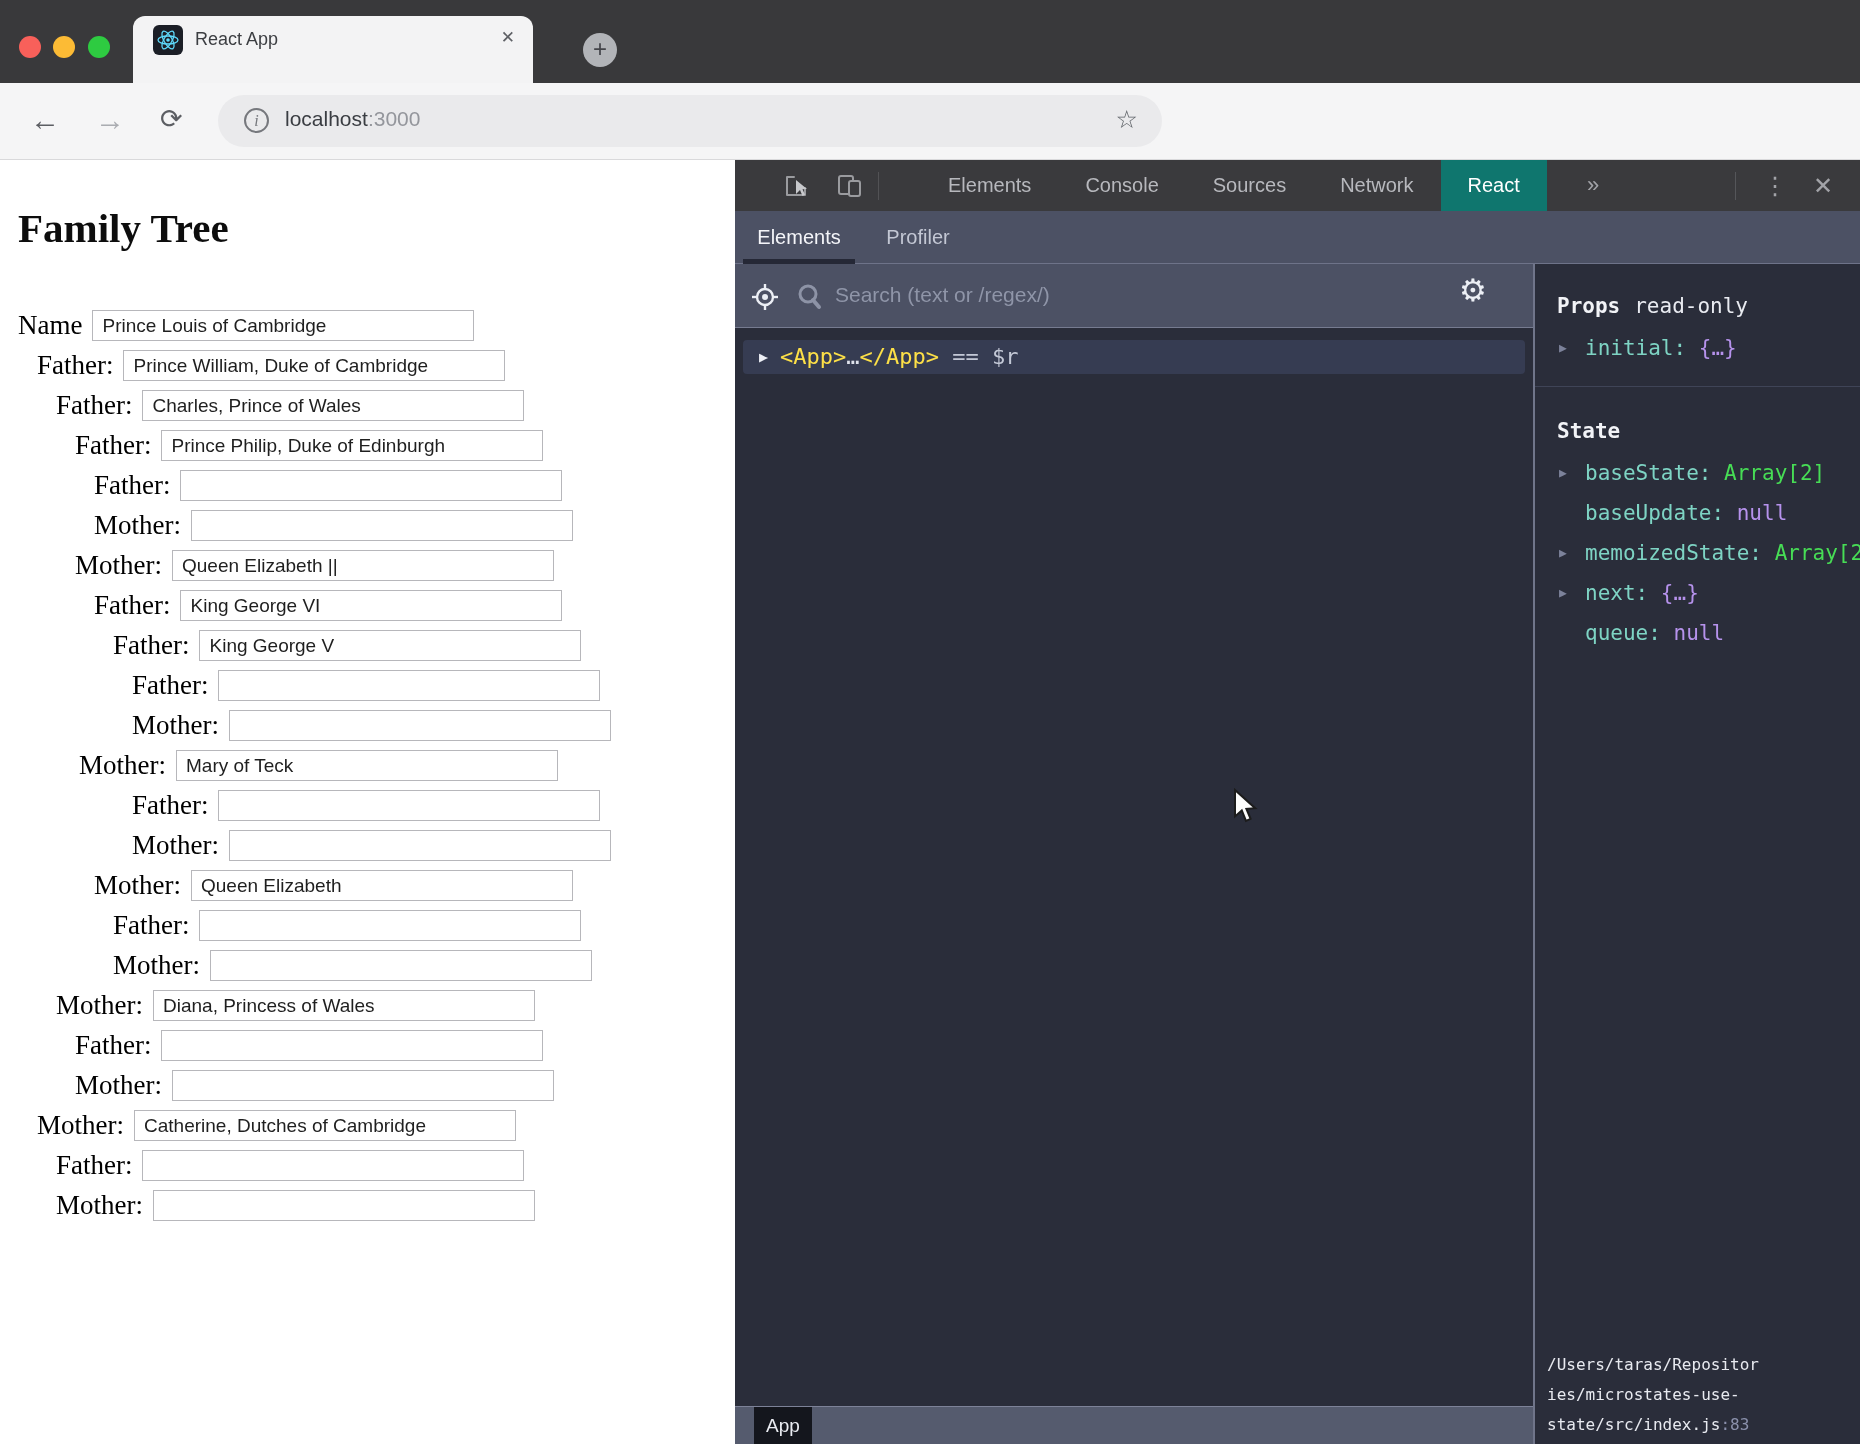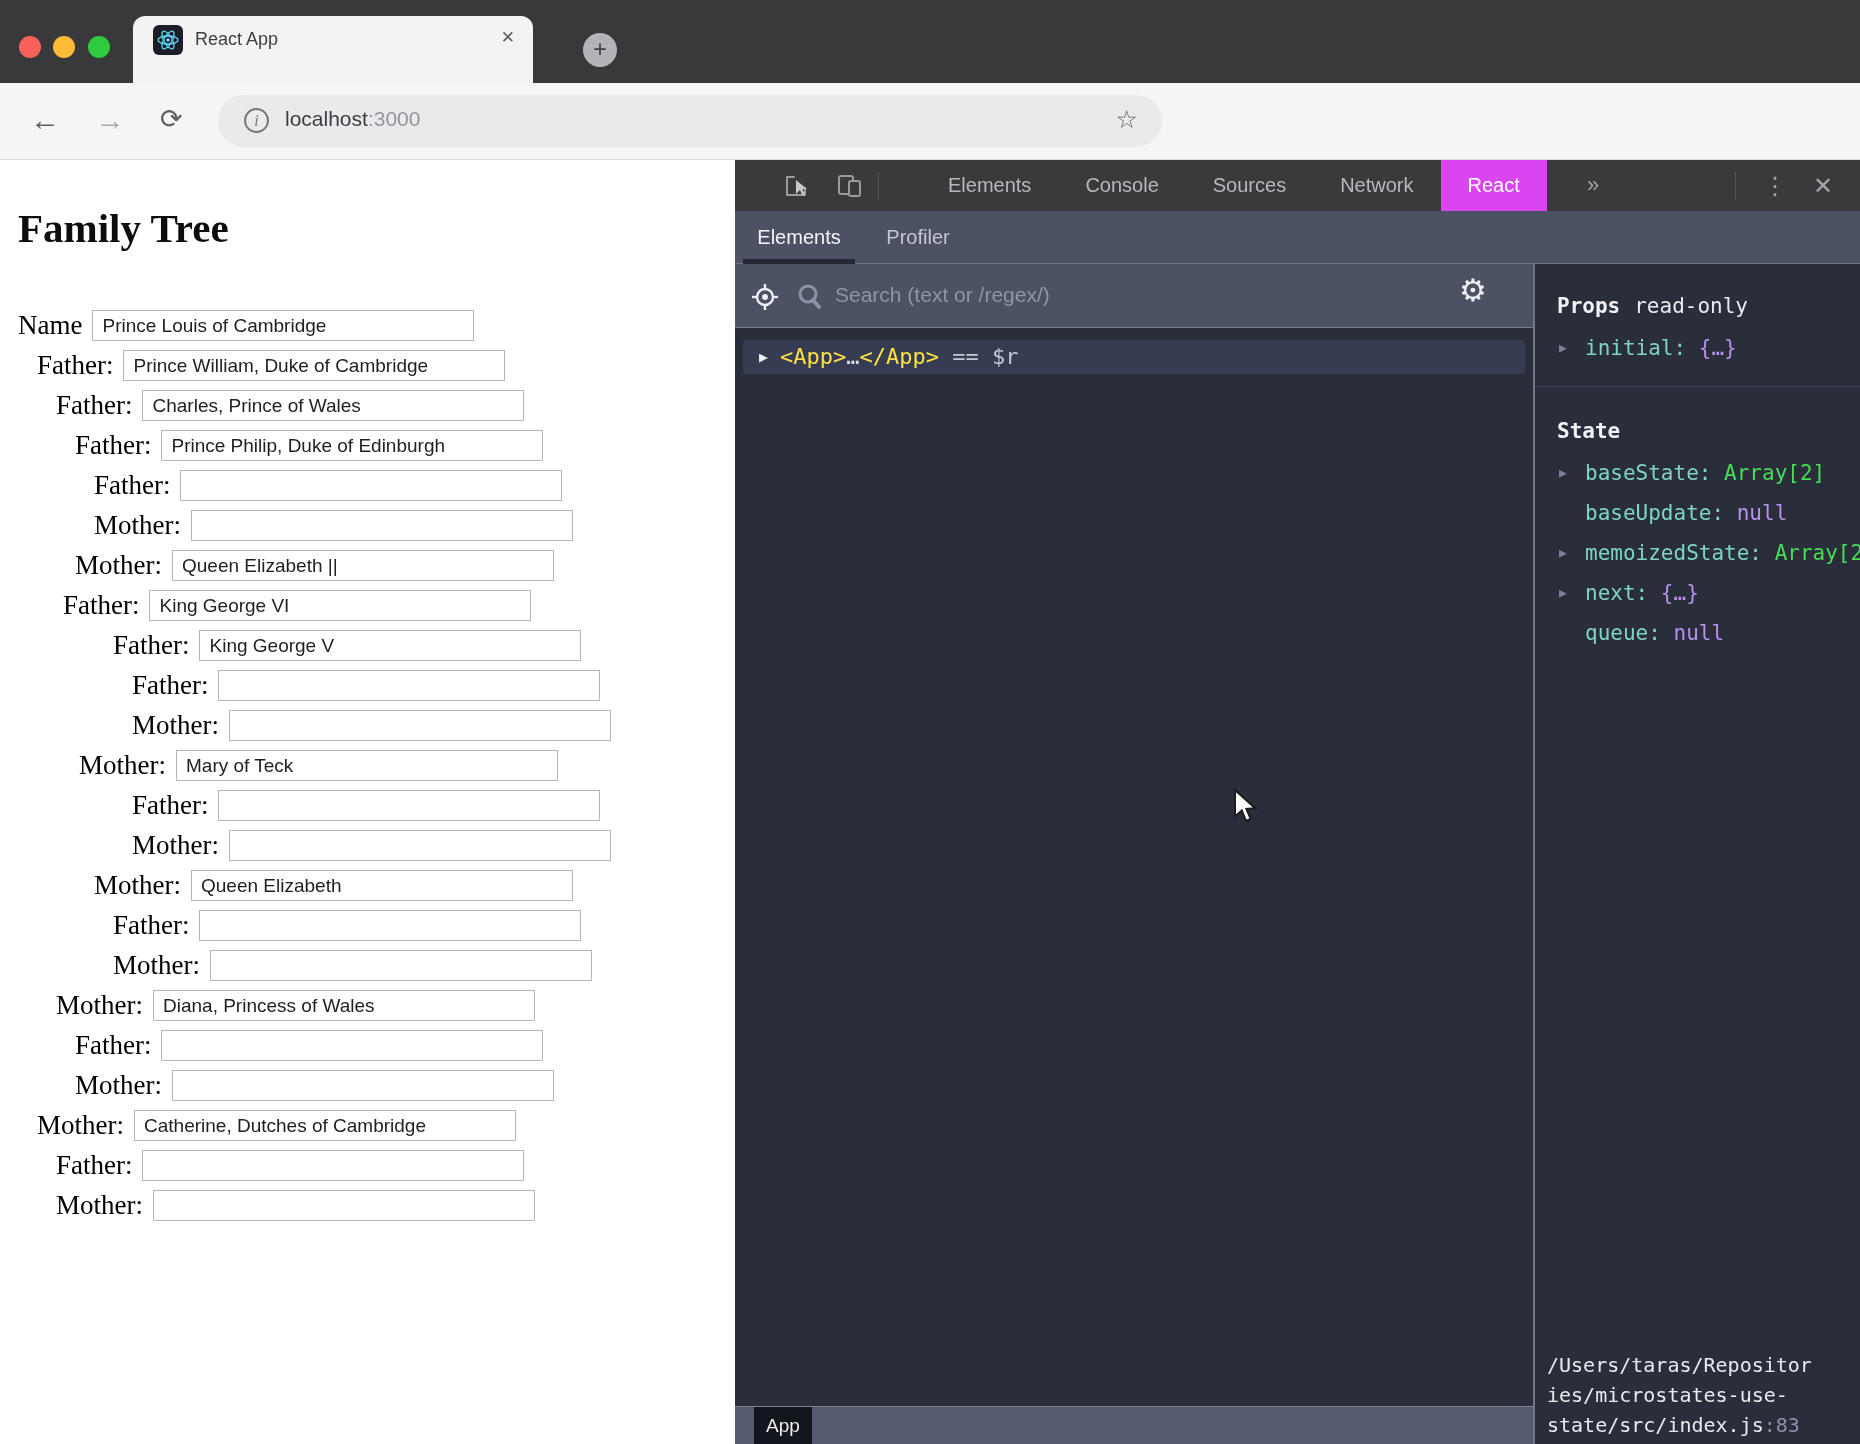--- a/index.html
+++ b/index.html
@@ -72,21 +72,21 @@
 
   
   #devtools { position:absolute; left:735px; top:160px; width:1125px; height:1284px; background:#2a2d3a; }
 
   #dt-topbar { position:absolute; left:0; top:0; width:1125px; height:51px; background:#3a3a3d; }
   .dt-top-ico { position:absolute; top:12px; width:30px; height:28px; }
   #dt-inspect { left:47px; } #dt-device { left:100px; }
   #dt-top-sep { position:absolute; left:143px; top:12px; width:1px; height:28px; background:#525255; }
   #dt-tabs { position:absolute; left:186px; top:0; height:51px; display:flex; }
   .dt-tab { height:51px; line-height:51px; padding:0 27px; font-size:20px; color:#b7b8bd; }
-  .dt-tab.active { background:#d946ef; color:#fff; }
+  .dt-tab.active { background:#0f766e; color:#fff; }
   #dt-more-tabs { position:absolute; left:852px; top:0; height:51px; line-height:49px; font-size:22px; color:#a2a3a8; }
   #dt-bar-div { position:absolute; left:1000px; top:12px; width:1px; height:28px; background:#55565a; }
   #dt-kebab { position:absolute; left:1028px; top:0; height:51px; line-height:51px; font-size:24px; color:#a2a3a8; }
   #dt-close { position:absolute; left:1078px; top:0; height:51px; line-height:51px; font-size:24px; color:#a2a3a8; }
 
   #dt-subbar { position:absolute; left:0; top:51px; width:1125px; height:53px; background:#4c5164;
                border-bottom:1px solid #6e7389; }
   .dt-subtab { position:absolute; top:0; height:53px; line-height:52px; text-align:center; font-size:20px; }
   .dt-subtab.active { color:#f4f5f9; }
   .dt-subtab.active::after { content:""; position:absolute; left:0; bottom:0; width:100%; height:5px; background:#252836; }
@@ -123,21 +123,21 @@
   #panel-props { position:absolute; left:0; top:20px; width:327px; }
   #panel-state { position:absolute; left:0; top:145px; width:327px; }
   .panel-title-row { height:44px; line-height:44px; padding-left:22px; white-space:nowrap; }
   .panel-item { height:40px; line-height:40px; padding-left:50px; position:relative; white-space:nowrap; }
   .panel-item .tri { position:absolute; left:24px; top:0; color:#7c829a; font-size:13px; }
   .key-teal { color:#7ed4c4; }
   .val-green { color:#47dd55; }
   .val-purple { color:#b692ec; }
   #panel-divider { position:absolute; left:0; top:122px; width:327px; height:1px; background:#3f4457; }
   #panel-source { position:absolute; left:12px; bottom:4px; width:310px; line-height:30px;
-                  font-size:20px; color:#e8eaf0; white-space:pre; }
+                  font-size:16px; color:#e8eaf0; white-space:pre; }
   .src-lineno { color:#8b91ac; }
 
   
   #mouse-cursor { position:absolute; left:1232px; top:788px; }
 
   svg .st { fill:none; stroke-linecap:round; stroke-linejoin:round; }
 </style>
 </head>
 <body>
 
@@ -219,21 +219,21 @@
   <div id="page">
     <h1 id="page-title">Family Tree</h1>
     <div id="family-form">
         <div class="form-row" style="padding-left: 18px;"><span class="row-label">Name</span><input class="row-input" value="Prince Louis of Cambridge" style=""></div>
         <div class="form-row" style="padding-left: 37px;"><span class="row-label">Father:</span><input class="row-input" value="Prince William, Duke of Cambridge" style=""></div>
         <div class="form-row" style="padding-left: 56px;"><span class="row-label">Father:</span><input class="row-input" value="Charles, Prince of Wales" style=""></div>
         <div class="form-row" style="padding-left: 75px;"><span class="row-label">Father:</span><input class="row-input" value="Prince Philip, Duke of Edinburgh" style=""></div>
         <div class="form-row" style="padding-left: 94px;"><span class="row-label">Father:</span><input class="row-input" style=""></div>
         <div class="form-row" style="padding-left: 94px;"><span class="row-label">Mother:</span><input class="row-input" style=""></div>
         <div class="form-row" style="padding-left: 75px;"><span class="row-label">Mother:</span><input class="row-input" value="Queen Elizabeth ||" style=""></div>
-        <div class="form-row" style="padding-left: 63px;"><span class="row-label">Father:</span><input class="row-input" value="King George VI" style=""></div>
+        <div class="form-row" style="padding-left: 94px;"><span class="row-label">Father:</span><input class="row-input" value="King George VI" style=""></div>
         <div class="form-row" style="padding-left: 113px;"><span class="row-label">Father:</span><input class="row-input" value="King George V" style=""></div>
         <div class="form-row" style="padding-left: 132px;"><span class="row-label">Father:</span><input class="row-input" style=""></div>
         <div class="form-row" style="padding-left: 132px;"><span class="row-label">Mother:</span><input class="row-input" style=""></div>
         <div class="form-row" style="padding-left: 79px;"><span class="row-label">Mother:</span><input class="row-input" value="Mary of Teck" style=""></div>
         <div class="form-row" style="padding-left: 132px;"><span class="row-label">Father:</span><input class="row-input" style=""></div>
         <div class="form-row" style="padding-left: 132px;"><span class="row-label">Mother:</span><input class="row-input" style=""></div>
         <div class="form-row" style="padding-left: 94px;"><span class="row-label">Mother:</span><input class="row-input" value="Queen Elizabeth" style=""></div>
         <div class="form-row" style="padding-left: 113px;"><span class="row-label">Father:</span><input class="row-input" style=""></div>
         <div class="form-row" style="padding-left: 113px;"><span class="row-label">Mother:</span><input class="row-input" style=""></div>
         <div class="form-row" style="padding-left: 56px;"><span class="row-label">Mother:</span><input class="row-input" value="Diana, Princess of Wales" style=""></div>

